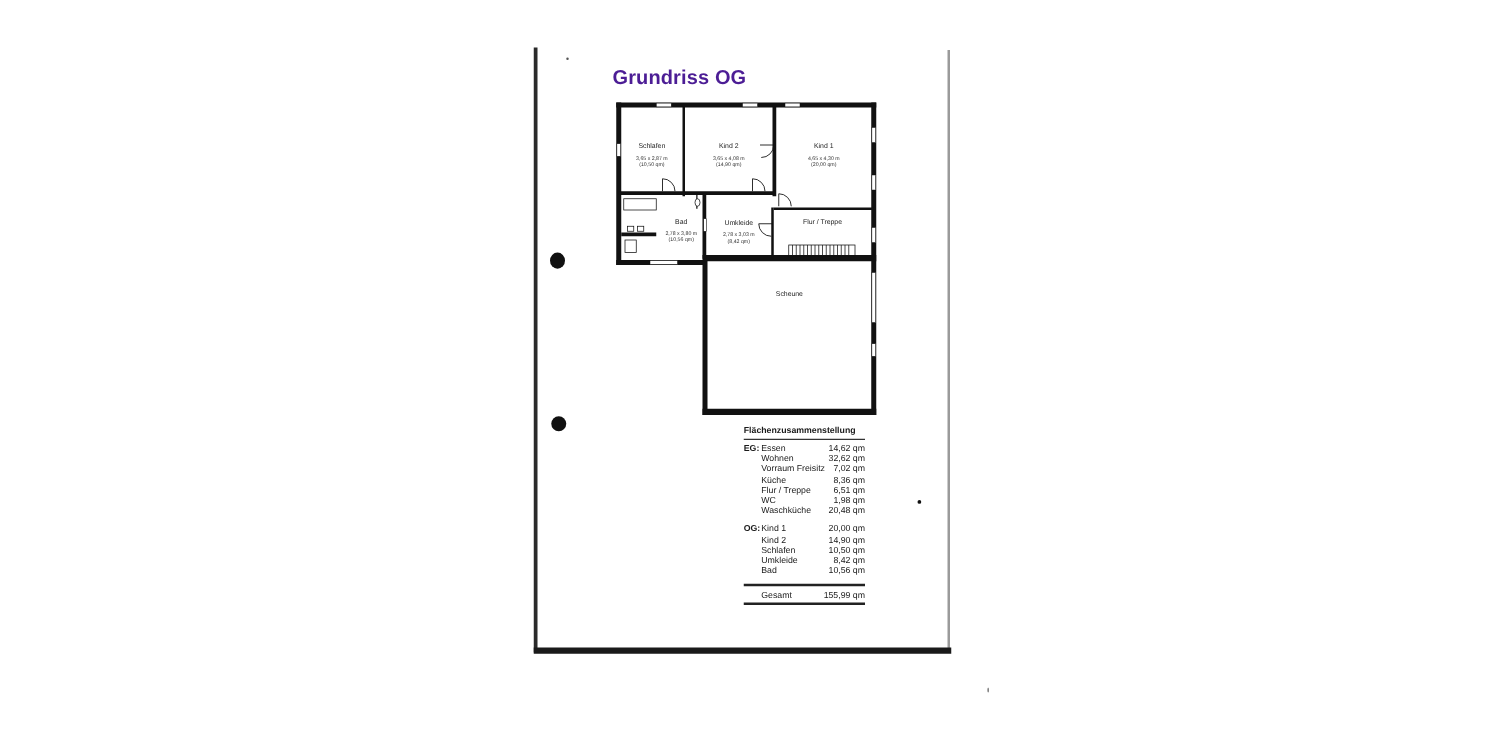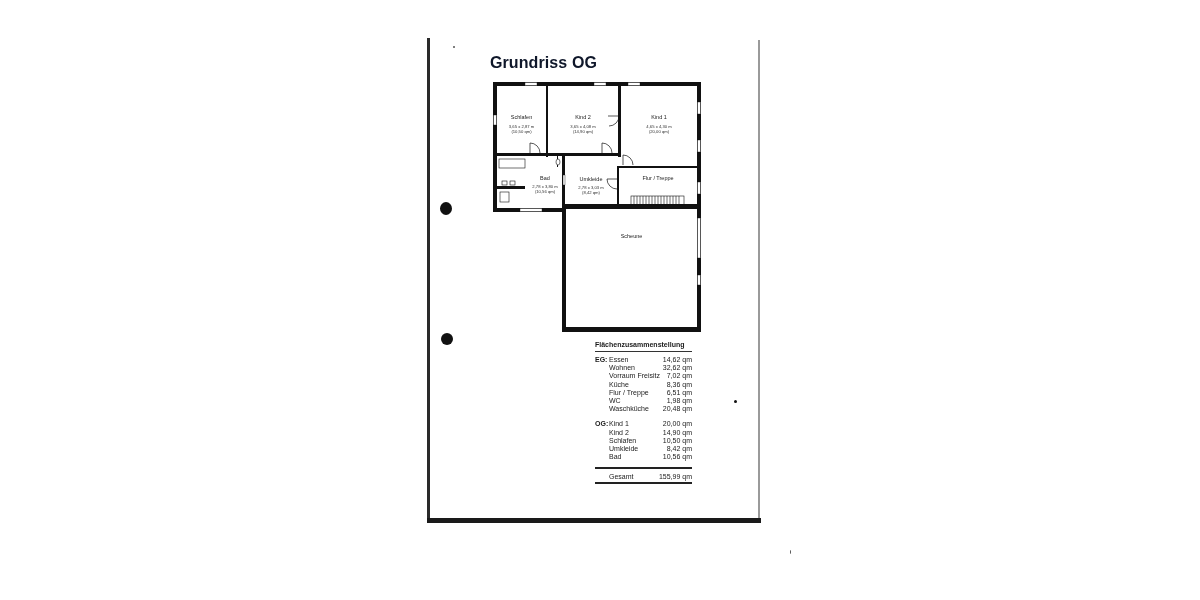--- a/index.html
+++ b/index.html
@@ -1,21 +1,21 @@
 <!DOCTYPE html>
 <html><head>
 <meta charset="utf-8">
 <style>
   html, body { margin:0; padding:0; }
   body { width:1200px; height:600px; background:#ffffff; position:relative; overflow:hidden; font-family:"Liberation Sans", sans-serif; color:#111; }
   .page { position:absolute; left:427px; top:38px; width:333px; height:484px; }
   .page-left { position:absolute; left:427px; top:38px; width:3px; height:484px; background:#2a2a2a; }
   .page-right { position:absolute; left:758px; top:40px; width:2px; height:482px; background:#9a9a9a; }
   .page-bottom { position:absolute; left:427px; top:518px; width:334px; height:5px; background:#1a1a1a; }
-  .title { position:absolute; left:490px; top:54px; font-size:16px; font-weight:bold; color:#0f172a; letter-spacing:0.1px; }
+  .title { position:absolute; left:490px; top:54px; font-size:16px; font-weight:bold; color:#4c1d95; letter-spacing:0.1px; }
   .plan { position:absolute; left:0; top:0; width:1200px; height:600px; }
   .room-label { position:absolute; font-size:5.5px; color:#222; text-align:center; line-height:6px; }
   .room-dim { position:absolute; font-size:4.2px; color:#333; text-align:center; line-height:5px; }
   .table { position:absolute; left:595px; top:340px; width:97px; font-size:7px; color:#1a1a1a; }
   .t-head { font-weight:bold; font-size:7px; height:10px; line-height:10px; }
   .rule-thin { height:1px; background:#333; margin-top:1px; }
   .rule-thick { height:2px; background:#222; }
   .row { display:flex; height:8.2px; line-height:8.2px; }
   .row .grp { width:14px; font-weight:bold; }
   .row .name { flex:1; }

